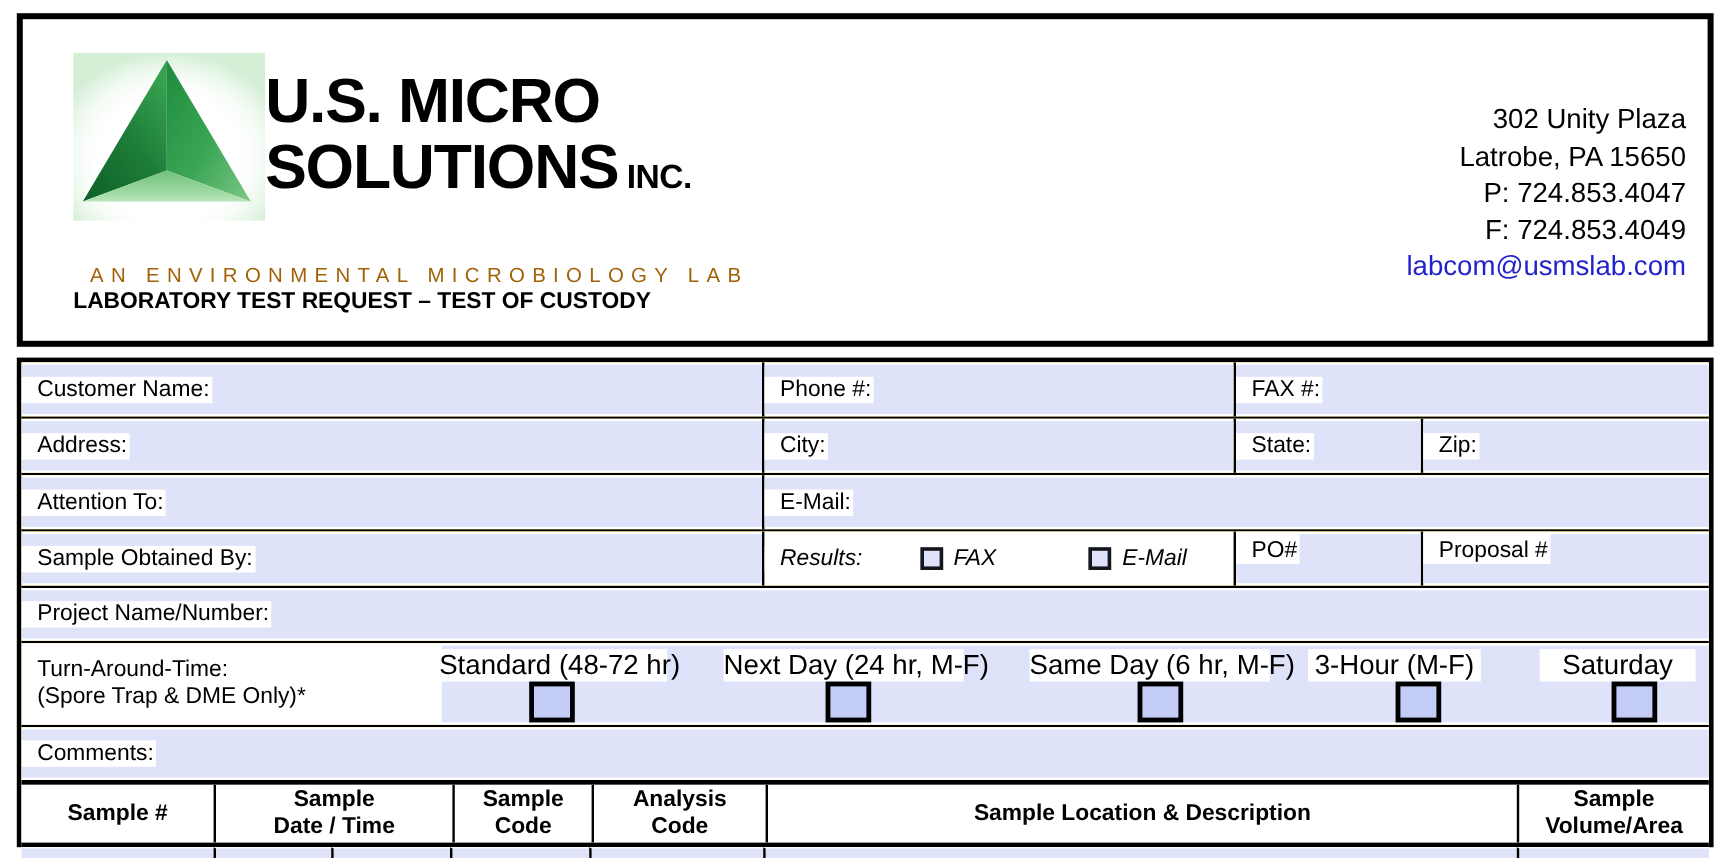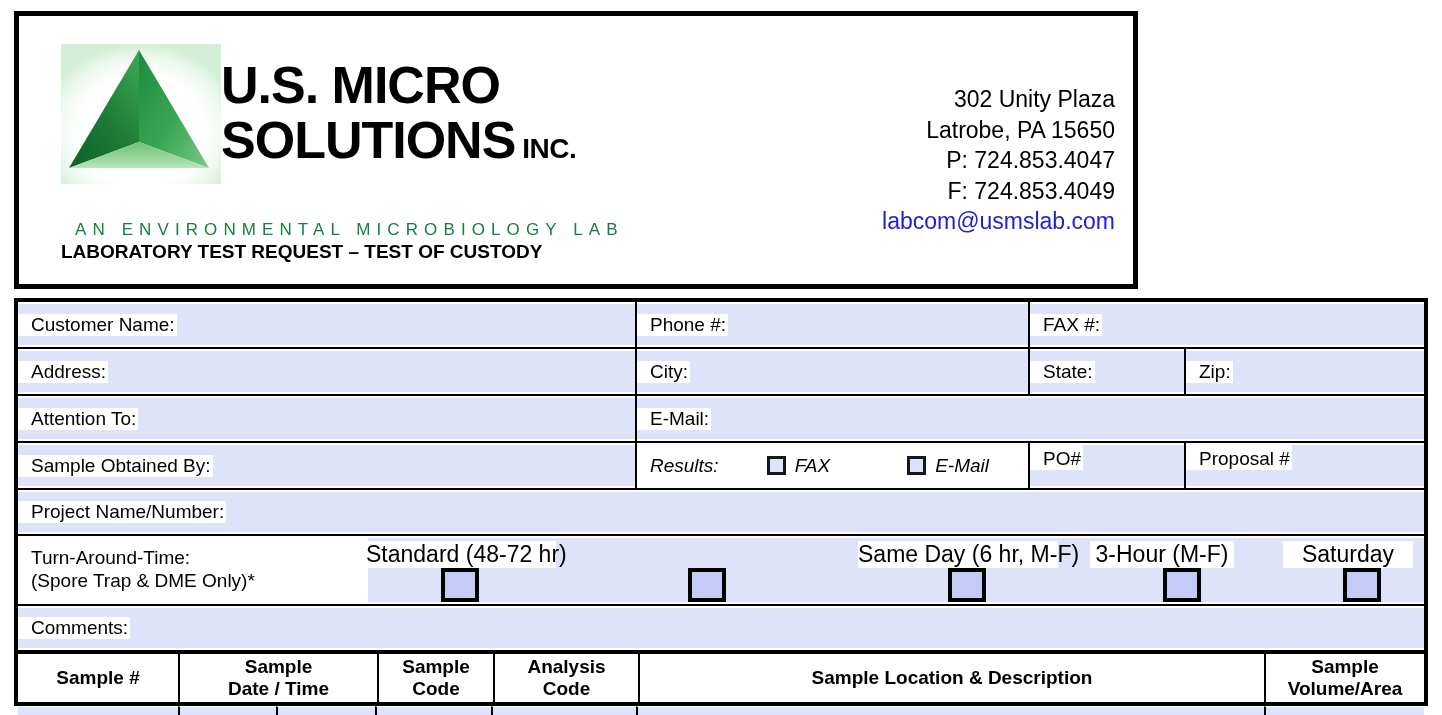--- a/index.html
+++ b/index.html
@@ -20,21 +20,21 @@
     width: 1442px;
     height: 715px;
     background: #ffffff;
   }
 
   
   .header-box {
     position: absolute;
     left: 14px;
     top: 11px;
-    width: 1124px;
+    width: 1414px;
     height: 278px;
     box-sizing: border-box;
     border: 5px solid #000000;
     background: #ffffff;
   }
 
   .logo-wrap {
     position: absolute;
     left: 42px;
     top: 26px;
@@ -78,21 +78,21 @@
     margin-left: 7px;
   }
 
   .tagline {
     position: absolute;
     left: 14px;
     top: 178px;
     font-size: 17px;
     font-weight: 300;
     letter-spacing: 6.1px;
-    color: #15803d;
+    color: #a16207;
     white-space: nowrap;
   }
 
   .form-title {
     position: absolute;
     left: 42px;
     top: 225px;
     font-size: 19px;
     font-weight: bold;
     letter-spacing: 0px;
@@ -441,20 +441,23 @@
         <div class="tat-label">
           <div>Turn-Around-Time:</div>
           <div>(Spore Trap &amp; DME Only)*</div>
         </div>
 
         <div class="tat-opt" style="left:348px;width:190px;">
           <span class="cap">Standard (48-72 hr)</span>
         </div>
         <div class="cb-big" style="left:423px;"></div>
 
+        <div class="tat-opt" style="left:585px;width:200px;">
+          <span class="cap">Next Day (24 hr, M-F)</span>
+        </div>
         <div class="cb-big" style="left:670px;"></div>
 
         <div class="tat-opt" style="left:840px;width:200px;">
           <span class="cap">Same Day (6 hr, M-F)</span>
         </div>
         <div class="cb-big" style="left:930px;"></div>
 
         <div class="tat-opt" style="left:1072px;width:144px;">
           <span class="cap">3-Hour (M-F)</span>
         </div>

